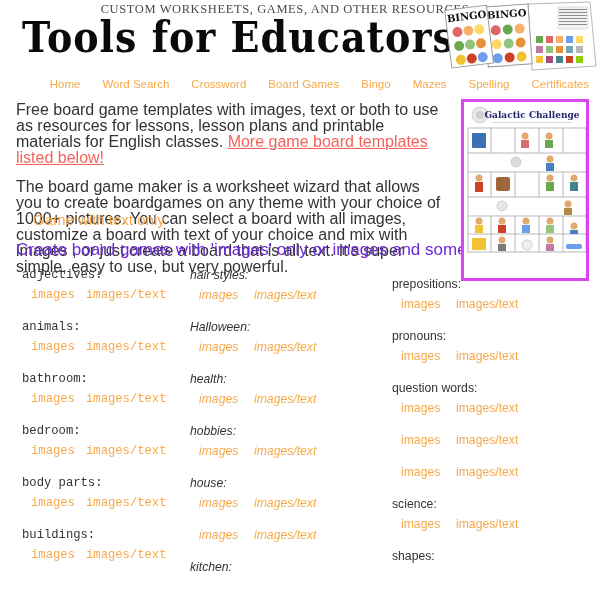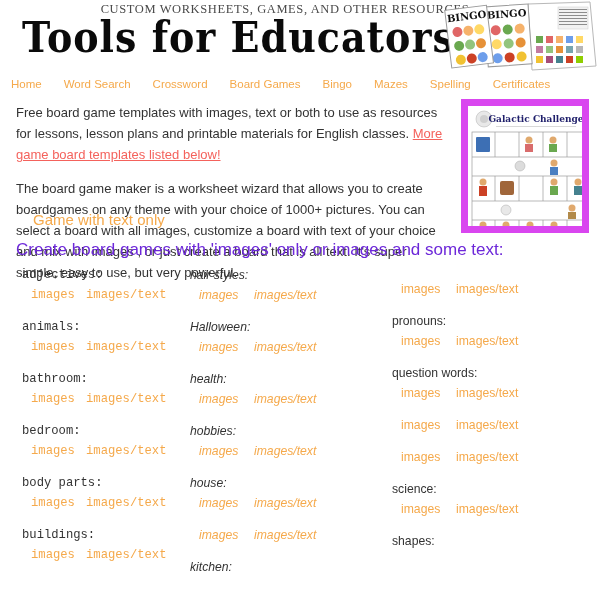--- a/index.html
+++ b/index.html
@@ -59,39 +59,39 @@
     width: 160px;
     height: 76px;
   }
 
   
   .nav {
     position: absolute;
     top: 74px;
     left: 0;
     width: 600px;
-    text-align: left;
+    text-align: right;
     white-space: nowrap;
   }
   .nav a {
     color: #f5a94b;
     font-size: 11.5px;
     text-decoration: none;
     margin: 0 11px;
     display: inline-block;
   }
 
   
   .intro {
     position: absolute;
     left: 16px;
     top: 102px;
     width: 432px;
-    font-size: 13px;
-    line-height: 21px;
+    font-size: 16px;
+    line-height: 16px;
     color: #333333;
   }
   .intro p { margin: 0 0 13px 0; }
   .hl-red { color: #f4625c; }
   .text-only-link {
     position: absolute;
     left: 33px;
     top: 211px;
     font-size: 15px;
     color: #f5a94b;
@@ -104,22 +104,22 @@
     font-size: 17px;
     color: #6d28d9;
   }
 
   
   .thumb {
     position: absolute;
     left: 461px;
     top: 99px;
     width: 128px;
-    height: 134px;
-    border: 7px solid #d946ef;
+    height: 182px;
+    border: 3px solid #d946ef;
     background: #ffffff;
     overflow: hidden;
     box-sizing: border-box;
   }
 
   
   .col {
     position: absolute;
     font-size: 12.2px;
   }
@@ -362,20 +362,21 @@
     </div>
     <div class="cat">
       <span class="cat-links"><a href="#" class="lnk-images">images</a><a href="#">images/text</a></span>
     </div>
     <div class="cat">
       <span class="cat-label">kitchen:</span>
     </div>
   </div>
 <div class="col col-3">
     <div class="cat">
+      <span class="cat-label">prepositions:</span>
       <span class="cat-links"><a href="#" class="lnk-images">images</a><a href="#">images/text</a></span>
     </div>
     <div class="cat">
       <span class="cat-label">pronouns:</span>
       <span class="cat-links"><a href="#" class="lnk-images">images</a><a href="#">images/text</a></span>
     </div>
     <div class="cat">
       <span class="cat-label">question words:</span>
       <span class="cat-links"><a href="#" class="lnk-images">images</a><a href="#">images/text</a></span>
     </div>

